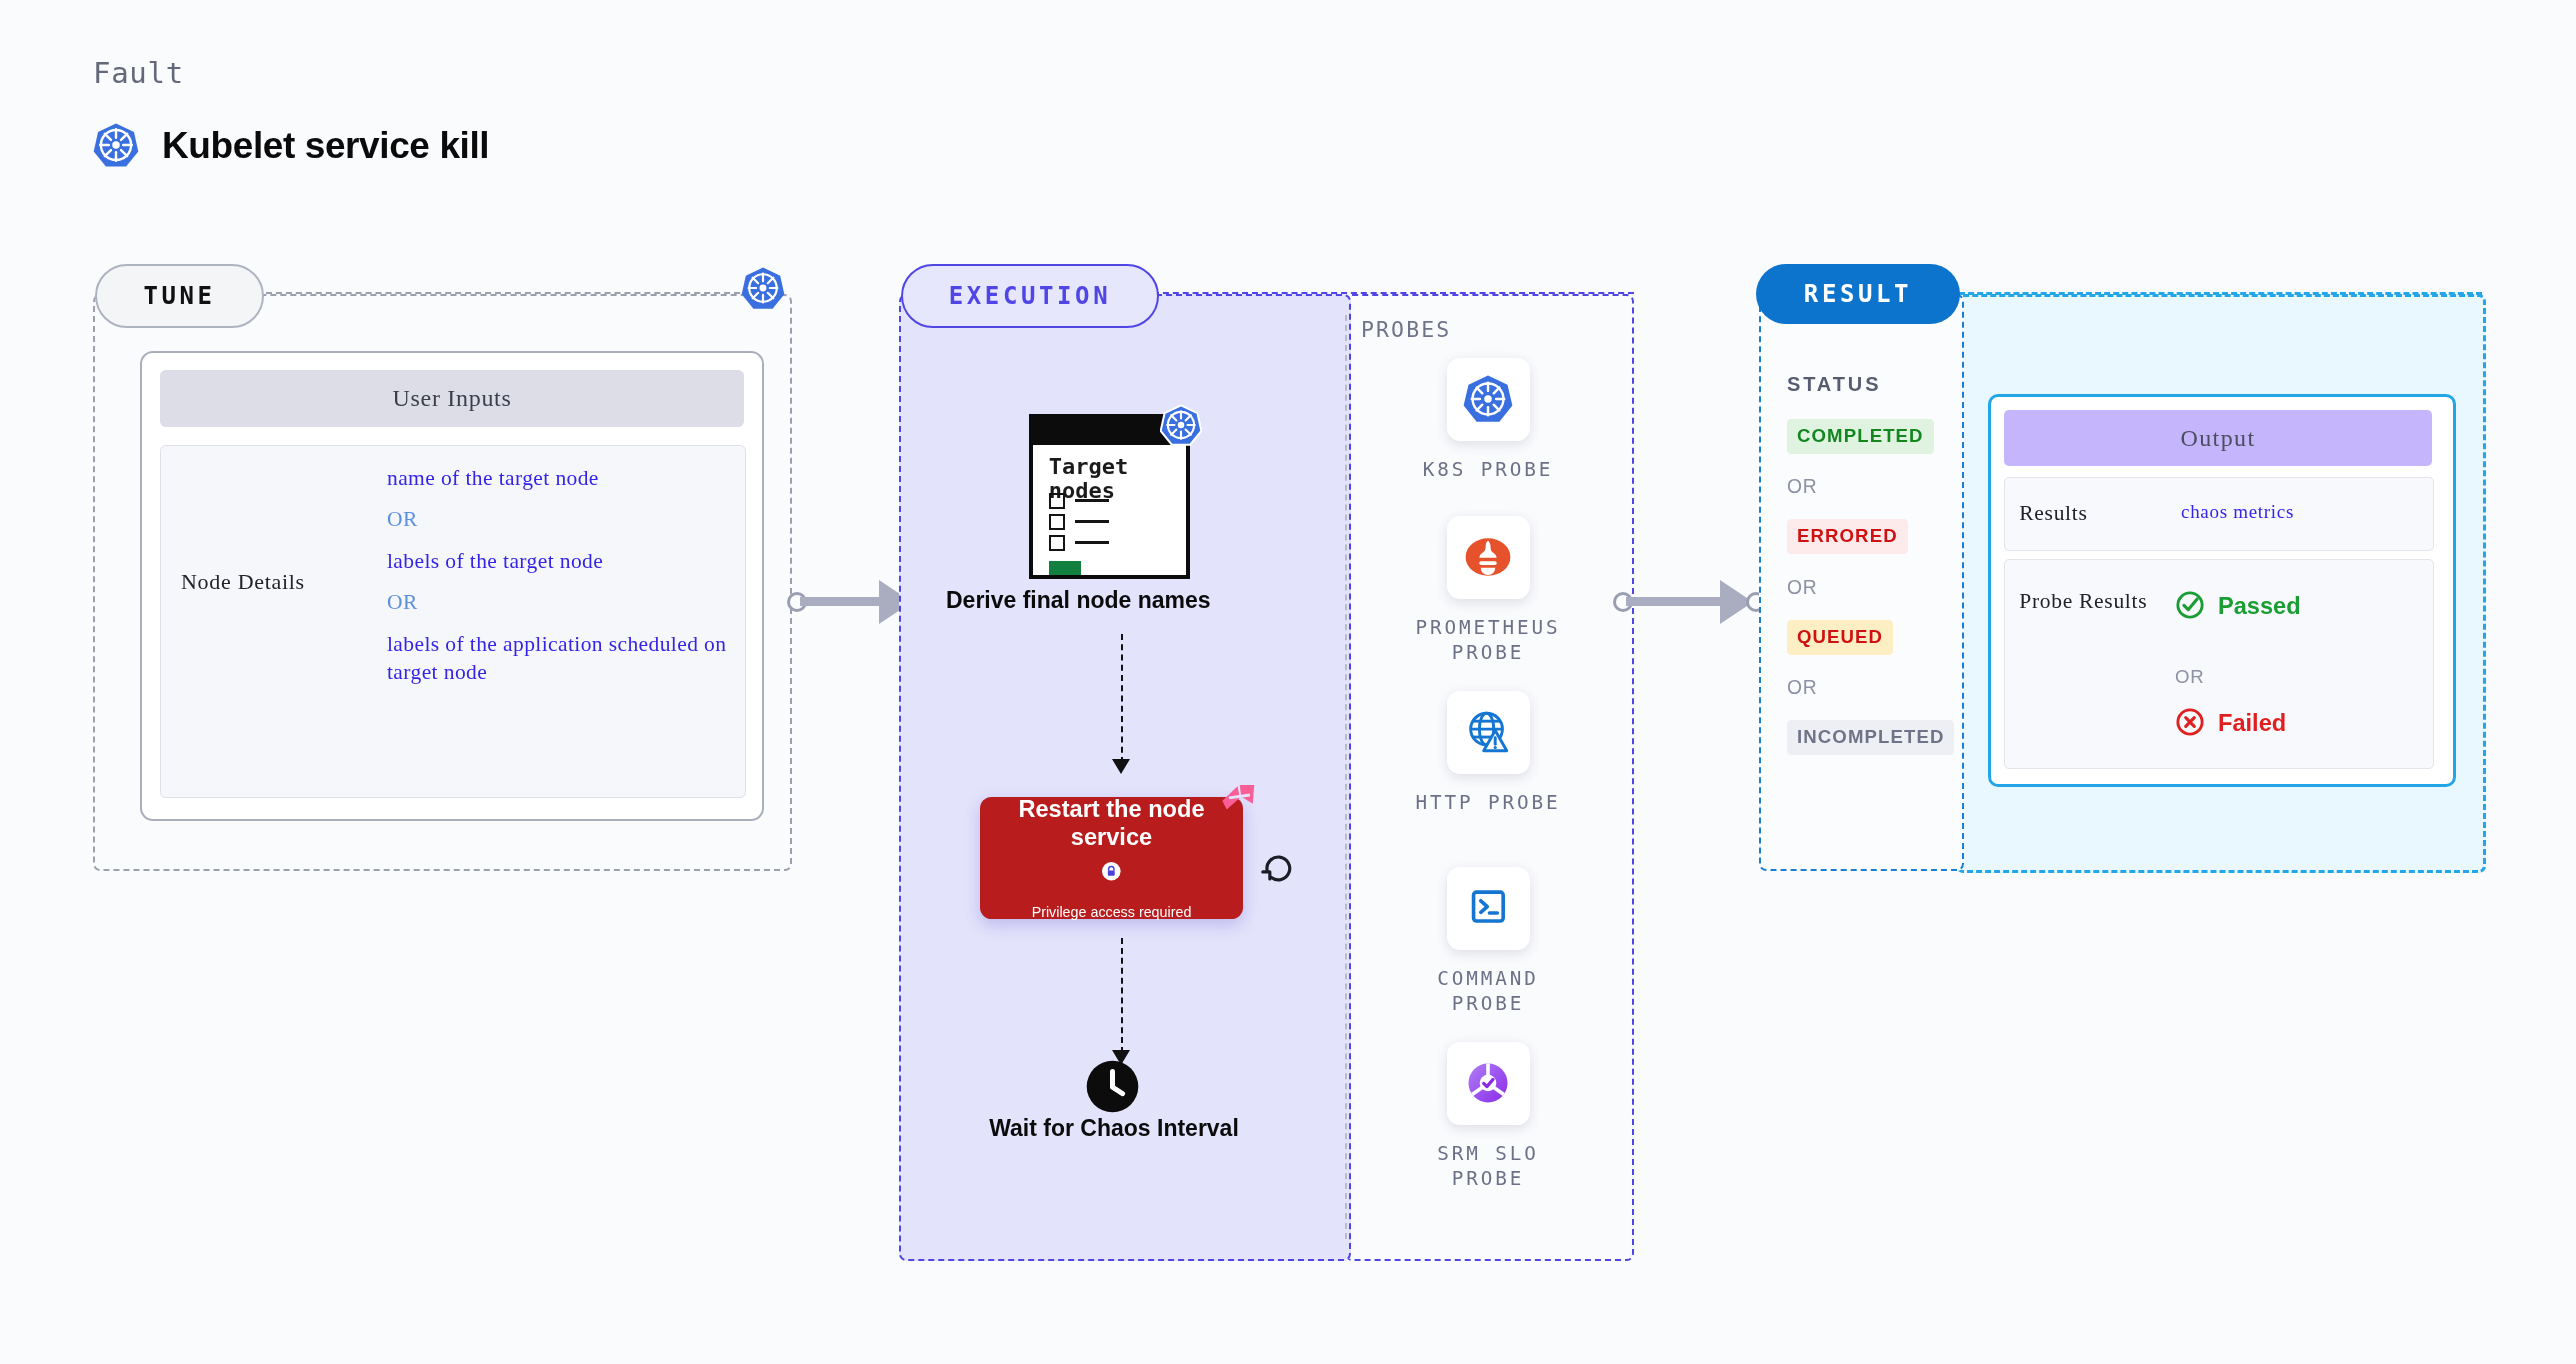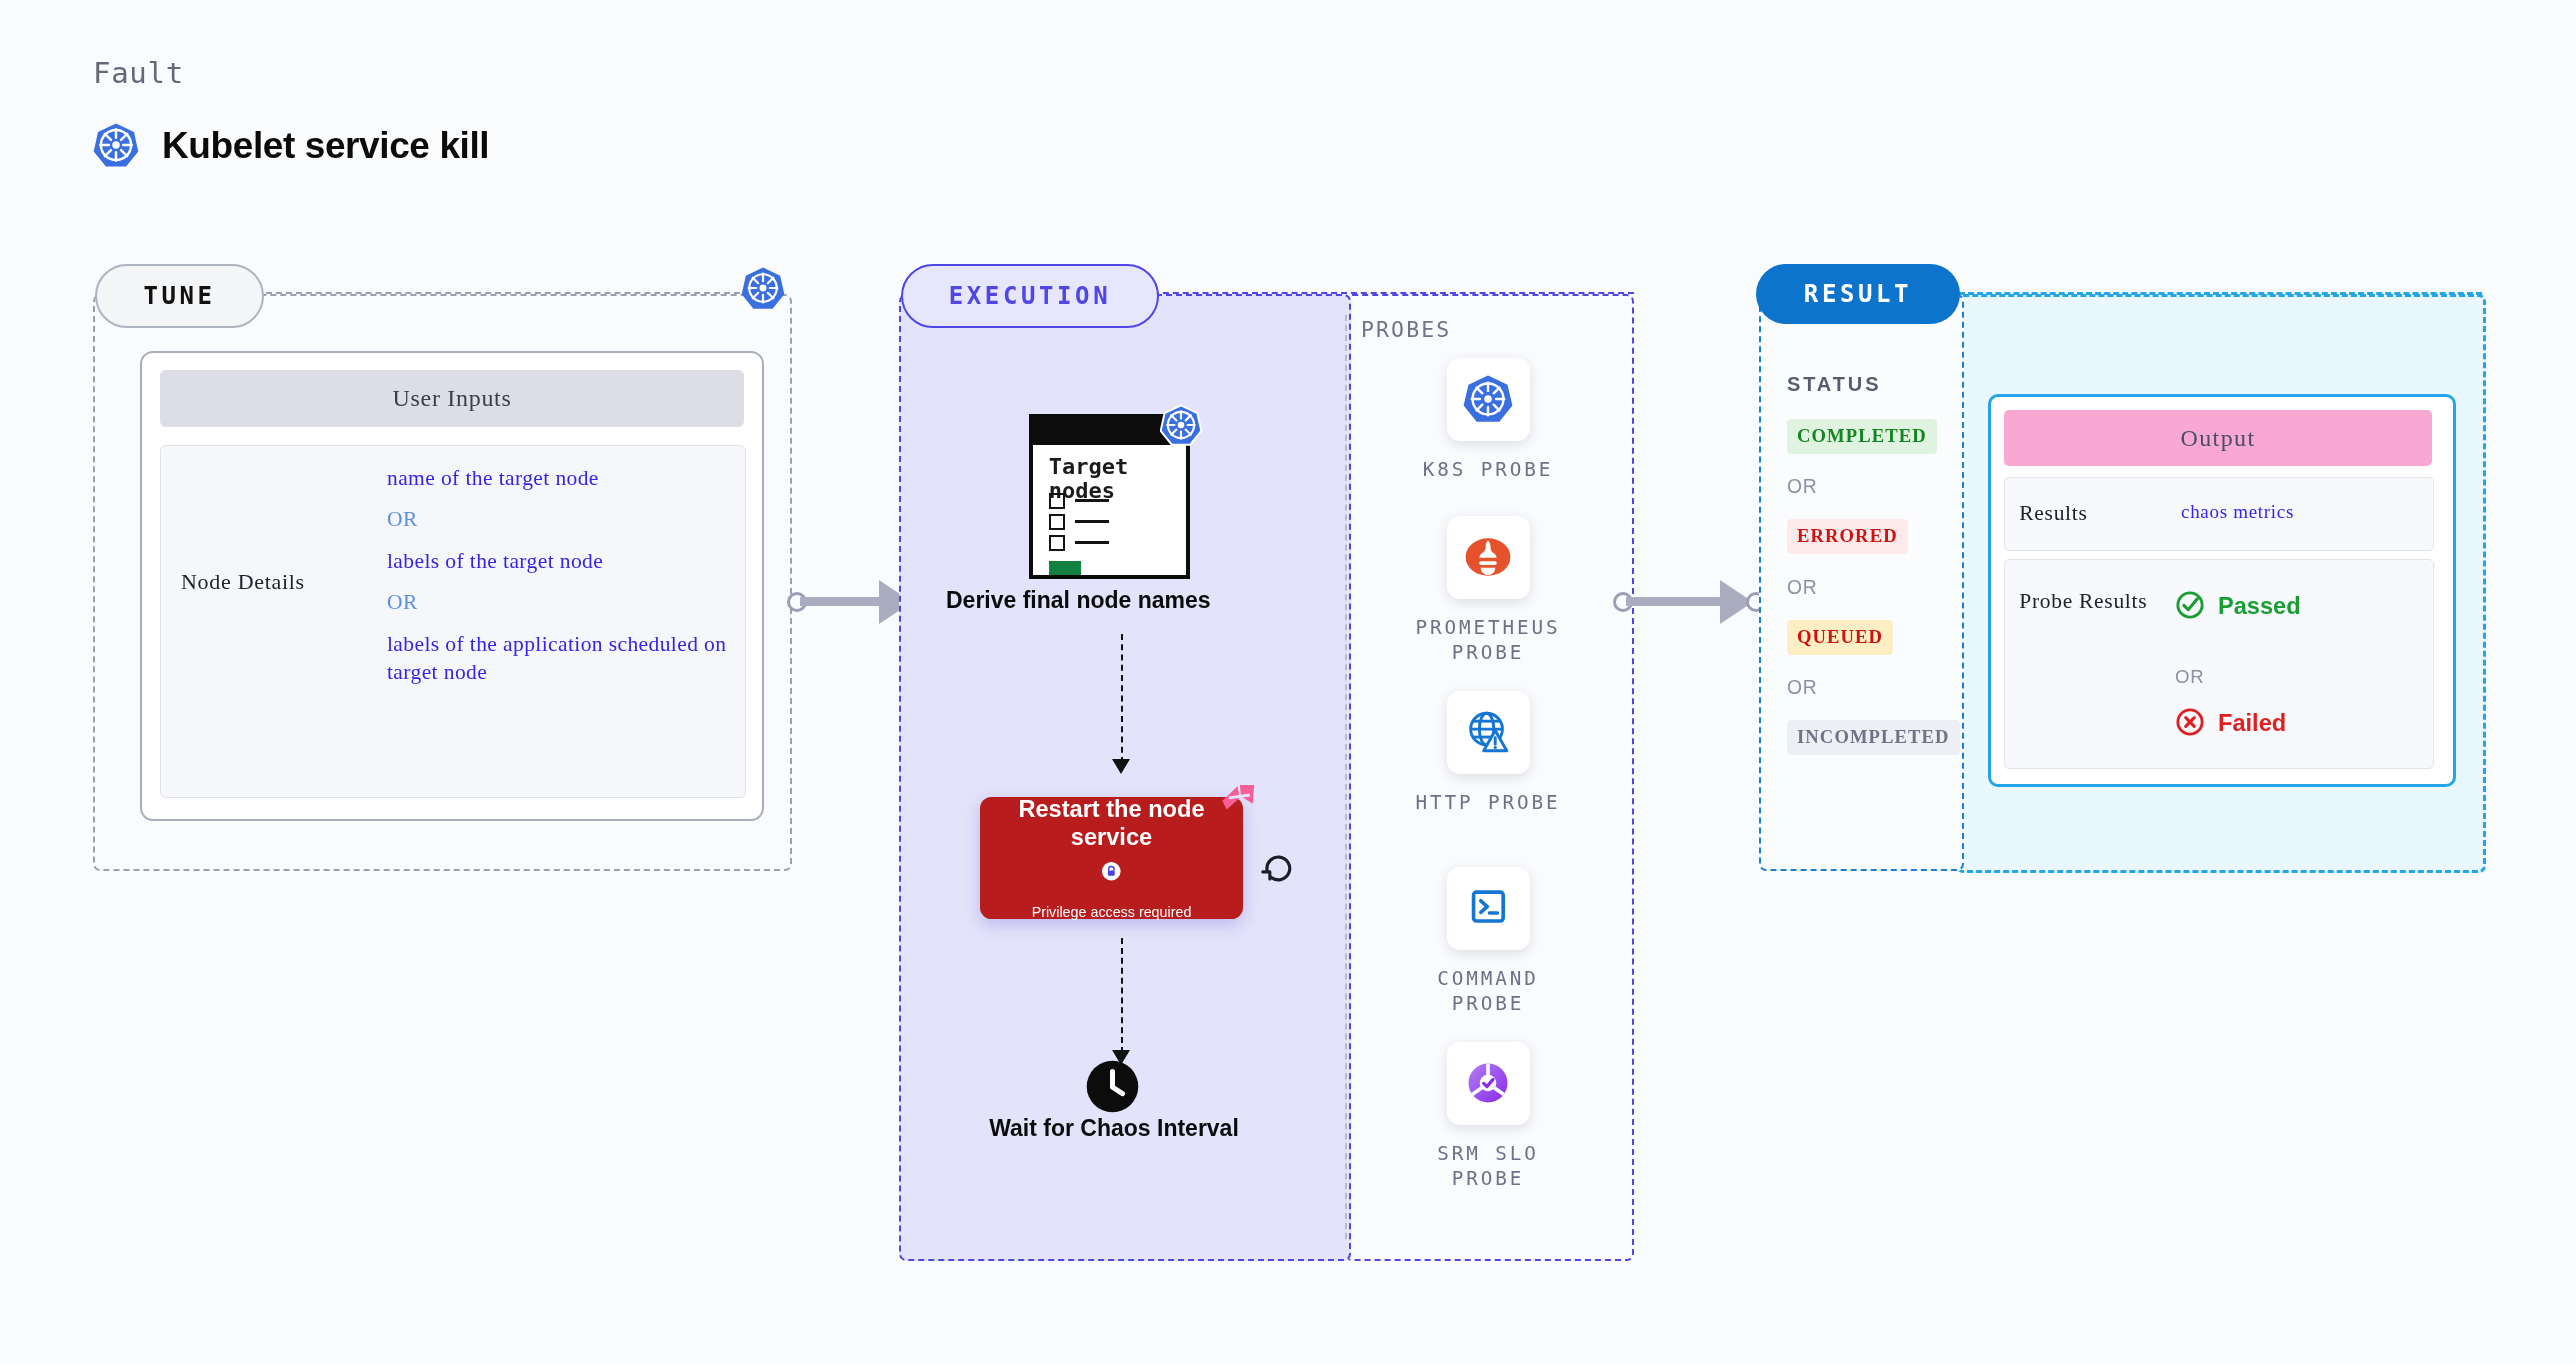--- a/index.html
+++ b/index.html
@@ -196,33 +196,33 @@
     left:1956px;top:294px;width:527px;height:573px;
     border:3.6px dashed #23a6e8;border-left:none;
     background:#e9f8fe;
   }
   #status-label{
     position:absolute;left:1787px;top:373px;
     font-size:20px;font-weight:bold;color:#585c70;letter-spacing:2.9px;
   }
   .status-badge{
     position:absolute;left:1787px;border-radius:4.3px;
-    padding:6.4px 10px;font-size:18.6px;font-weight:bold;letter-spacing:1.1px;font-family:Liberation Serif, serif;
+    padding:6.4px 10px;font-size:18.6px;font-weight:bold;letter-spacing:1.1px;
   }
   .status-or{
     position:absolute;left:1787px;font-size:19.3px;color:#8d91a4;letter-spacing:0.7px;
   }
 
   #output-card{
     position:absolute;left:1988px;top:394px;width:462px;height:387px;
     background:#fff;border:3.6px solid #23a6e8;border-radius:10px;
   }
   #output-head{
     position:absolute;left:13px;top:13px;width:428px;height:56px;
-    background:#f9a8d4;border-radius:5px;
+    background:#c4b5fd;border-radius:5px;
     display:flex;align-items:center;justify-content:center;
     font-size:24px;color:#4a4e5e;letter-spacing:1.4px;
   }
   #metrics-row{
     position:absolute;left:13px;top:80px;width:428px;height:72px;
     background:#f8f9fc;border:1.4px solid #e2e4ea;border-radius:5px;
   }
   #metrics-label{position:absolute;left:14.3px;top:23px;font-size:21.5px;color:#20222a;letter-spacing:0.7px;}
   #metrics-value{position:absolute;left:176px;top:23px;font-size:19px;color:#3524e8;letter-spacing:0.7px;}
   #probe-results-row{

